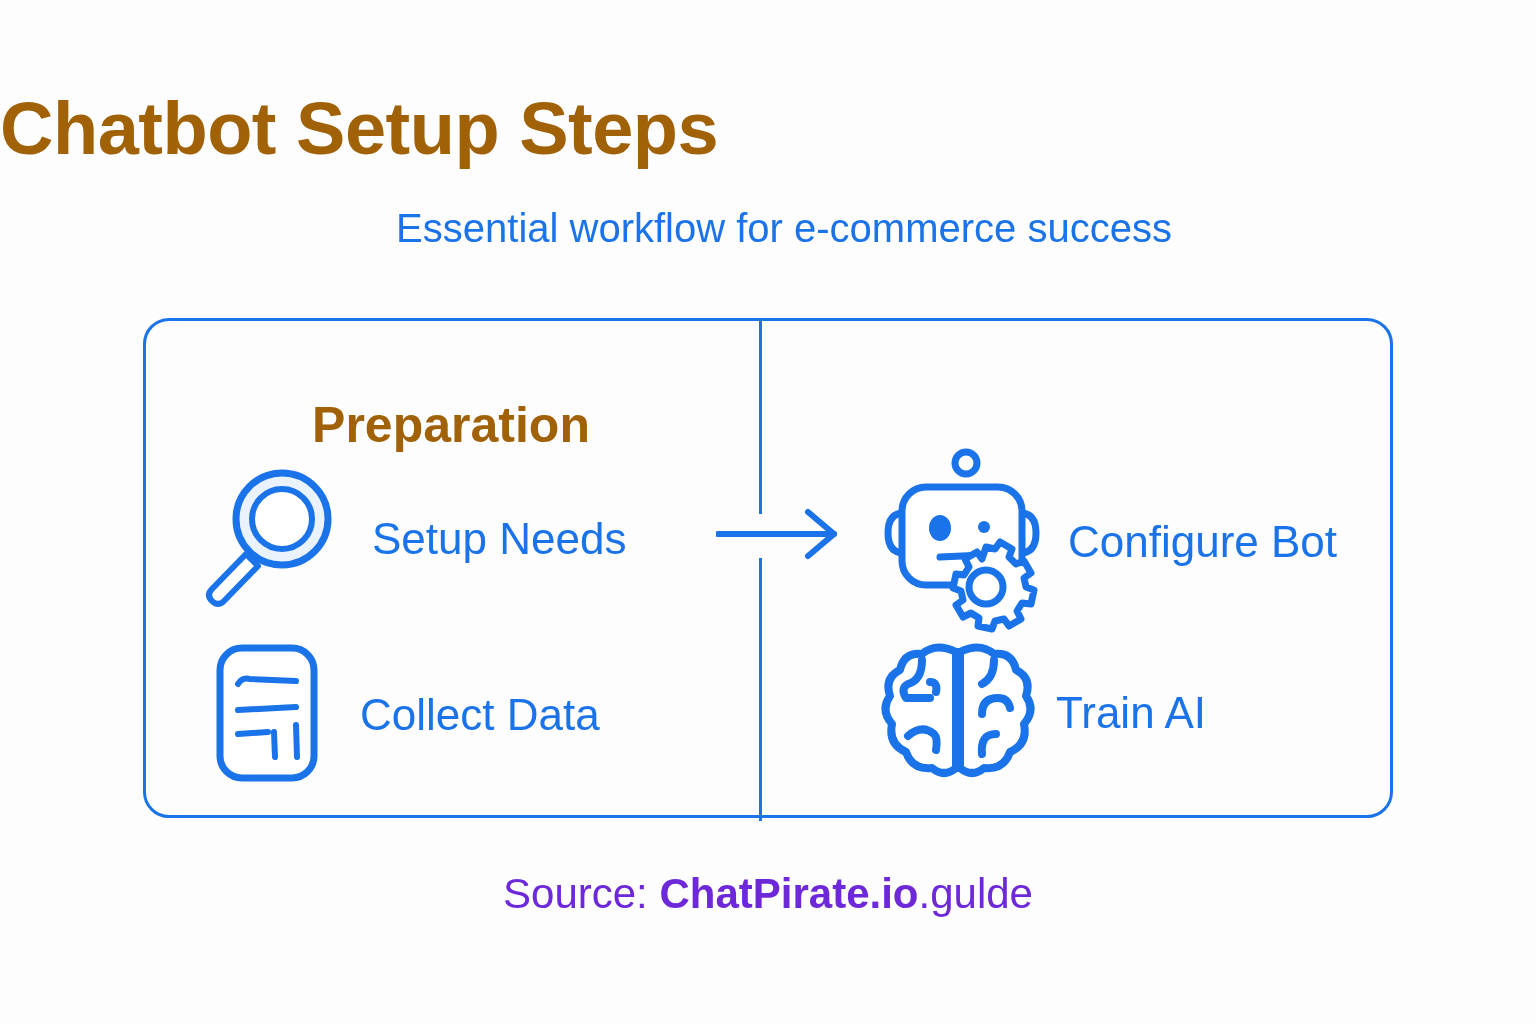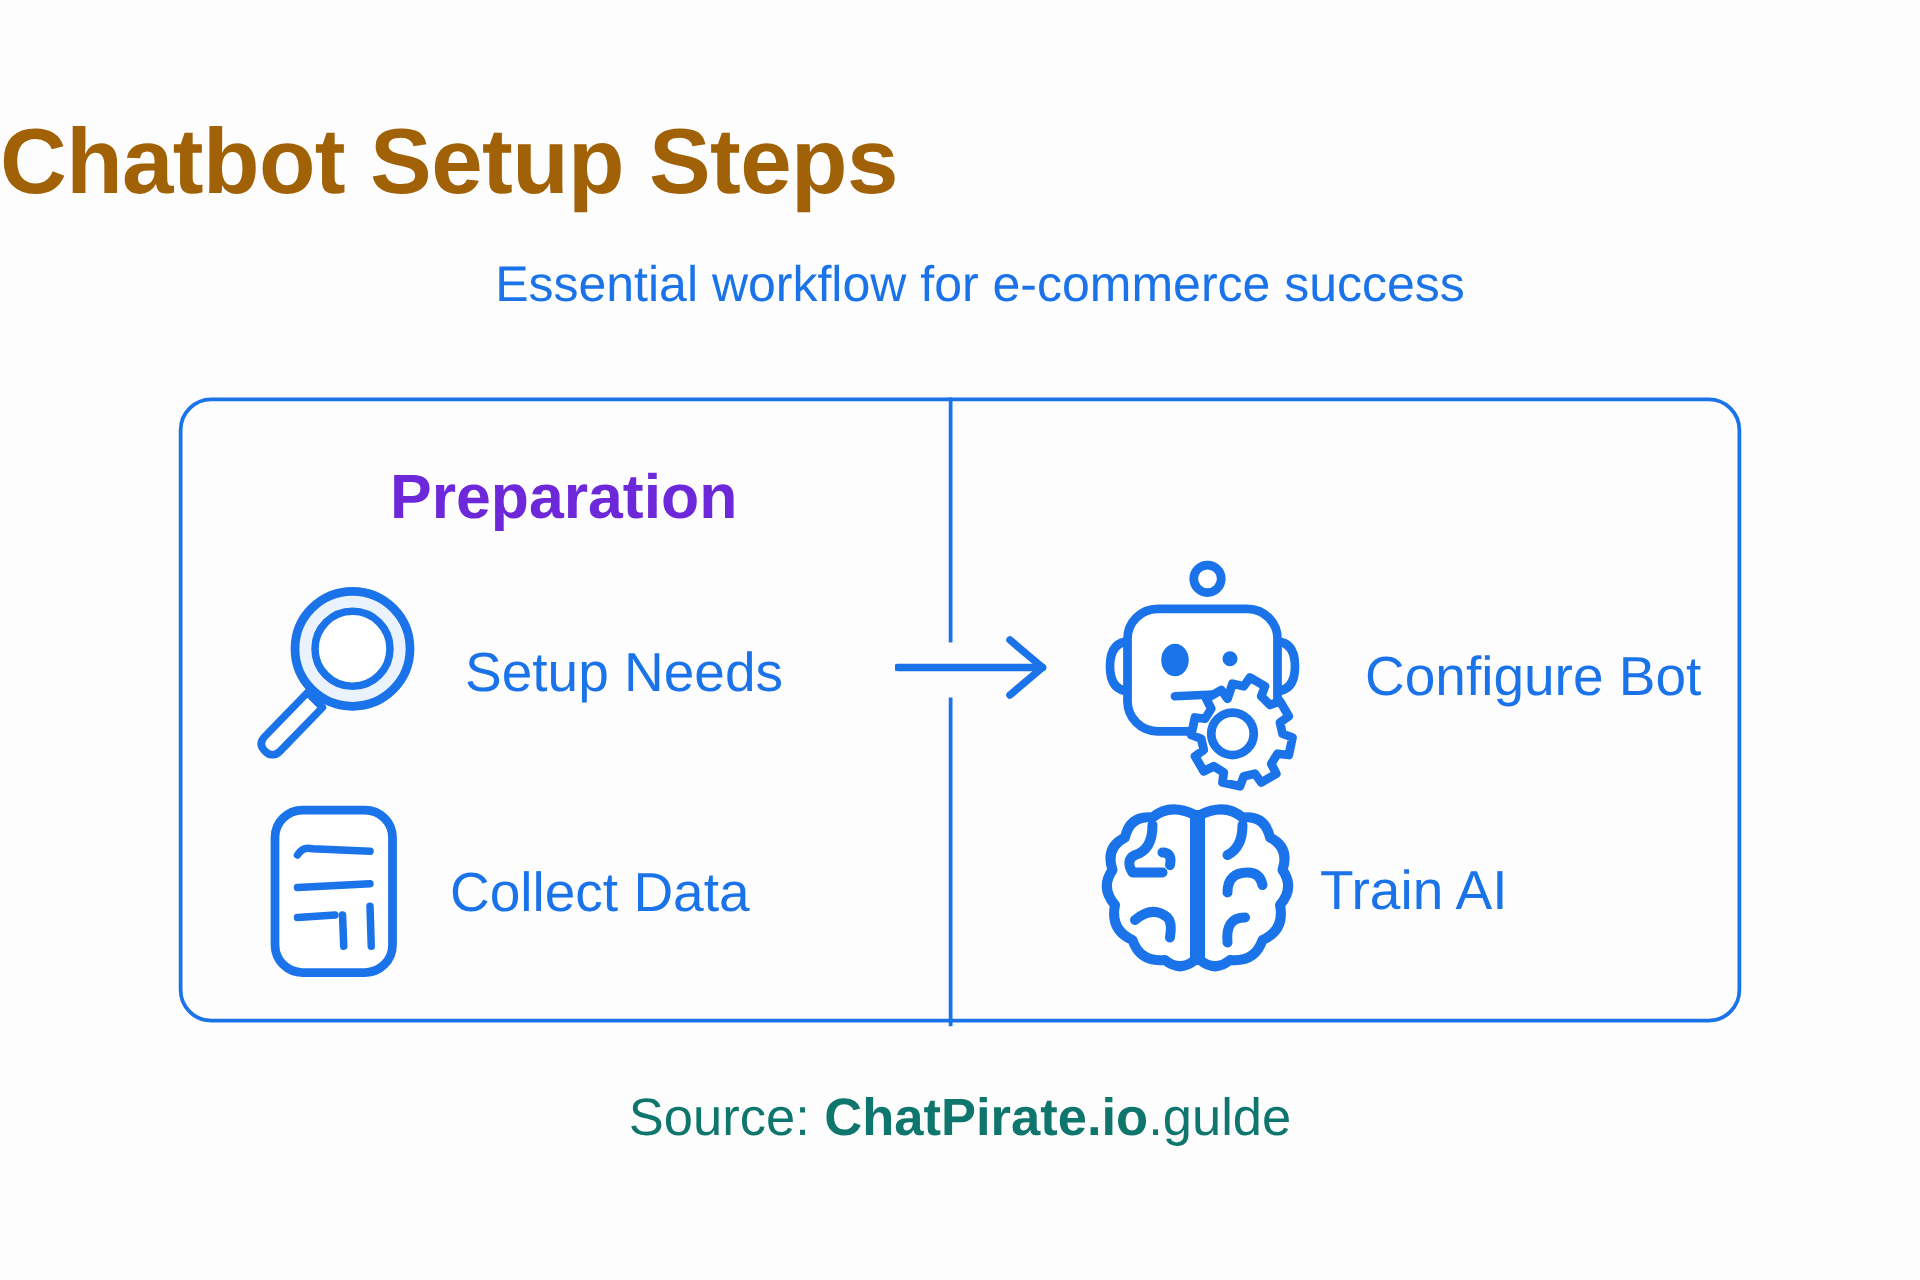--- a/index.html
+++ b/index.html
@@ -72,23 +72,23 @@
     width: 3px;
     height: 263px;
     background: #1a73e8;
   }
 
   
   .col-heading {
     position: absolute;
     font-size: 50px;
     font-weight: 700;
-    color: #6d28d9;
-    line-height: 1;
-    top: 372px;
+    color: #a16207;
+    line-height: 1;
+    top: 400px;
     text-align: center;
   }
   .col-heading.left  { left: 143px;  width: 616px; }
   .col-heading.right { left: 762px;  width: 631px; }
 
   
   .row {
     position: absolute;
     display: flex;
     align-items: center;
@@ -101,21 +101,21 @@
     white-space: nowrap;
   }
 
   
   .row.left-1 { left: 196px; top: 480px; width: 500px; height: 118px; }
   .row.left-2 { left: 196px; top: 640px; width: 500px; height: 150px; }
   .row.left-1 .row-label,
   .row.left-2 .row-label { margin-left: 26px; }
 
   
-  .row.right-1 { left: 878px; top: 452px; width: 510px; height: 180px; gap: 24px; }
+  .row.right-1 { left: 878px; top: 452px; width: 510px; height: 180px; }
   .row.right-2 { left: 878px; top: 638px; width: 510px; height: 150px; }
   .row.right-1 .row-label,
   .row.right-2 .row-label { margin-left: 18px; }
 
   .icon-box {
     flex: 0 0 auto;
     display: block;
   }
 
   
@@ -128,21 +128,21 @@
   }
 
   
   .source {
     position: absolute;
     left: 0;
     right: 0;
     top: 873px;
     text-align: center;
     font-size: 42px;
-    color: #0f766e;
+    color: #6d28d9;
     line-height: 1;
     white-space: nowrap;
   }
   .source .src-prefix { font-weight: 400; }
   .source .src-brand  { font-weight: 700; }
   .source .src-suffix { font-weight: 400; }
 </style>
 </head>
 <body>
 

